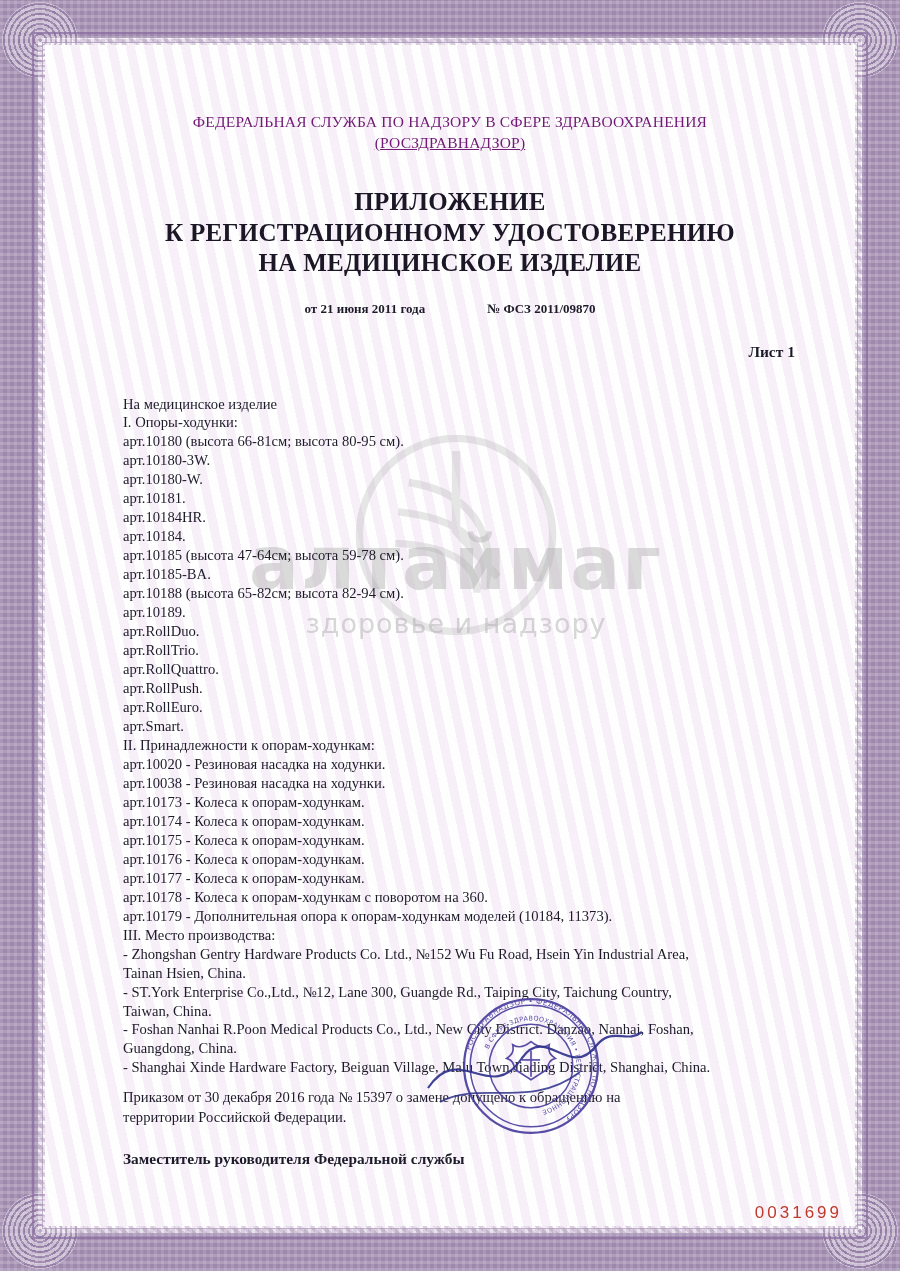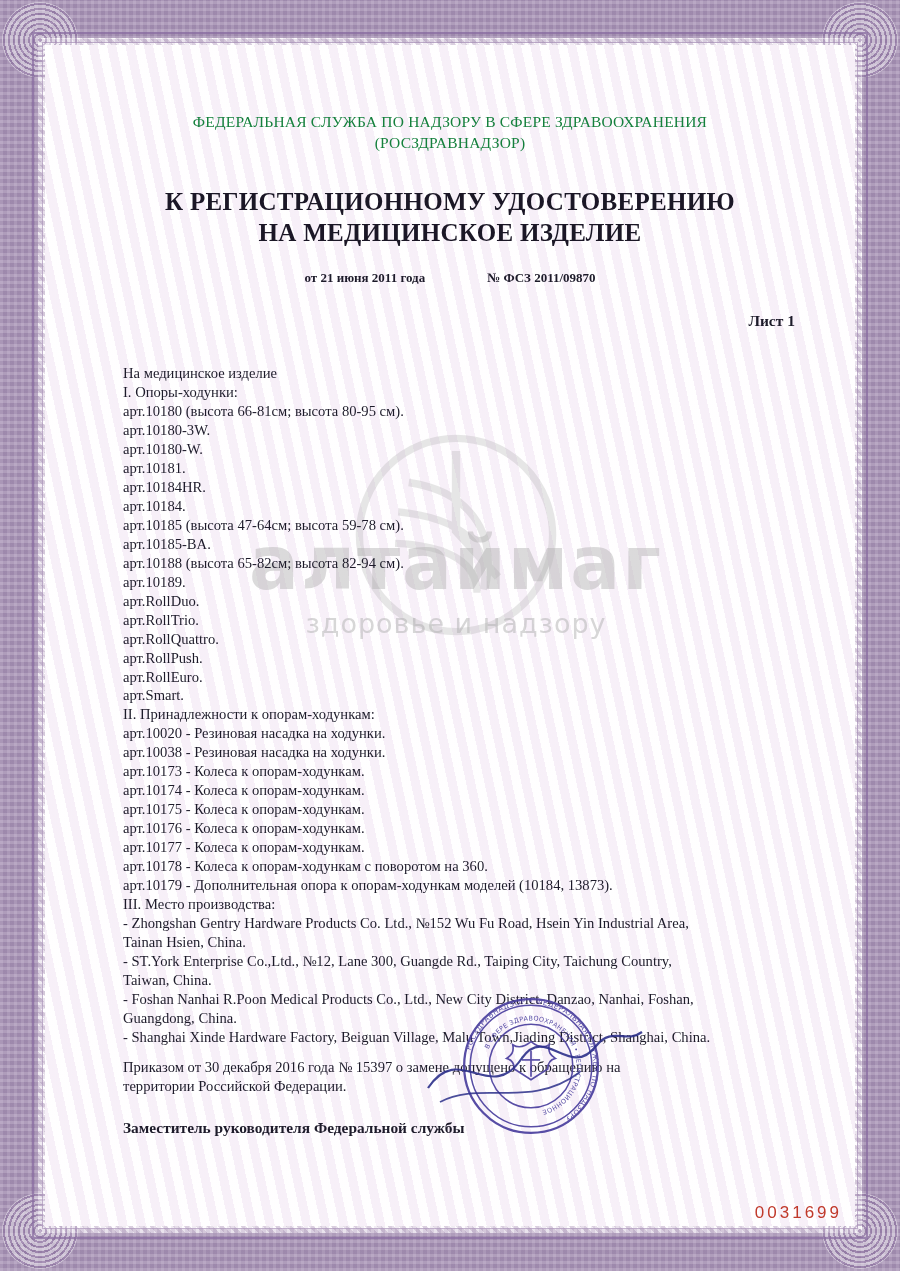--- a/index.html
+++ b/index.html
@@ -115,23 +115,23 @@
     position: absolute;
     left: 45px; top: 45px;
     width: 810px; height: 1181px;
     color: #1d1b2a;
   }
   .org {
     text-align: center;
     margin-top: 68px;
     font-size: 15.5px;
     letter-spacing: 0.2px;
-    color: #15803d;
-  }
-  .org .line2 { margin-top: 3px; }
+    color: #701a75;
+  }
+  .org .line2 { margin-top: 3px; text-decoration: underline; }
 
   .title {
     text-align: center;
     margin-top: 35px;
     font-weight: bold;
     font-size: 25px;
     line-height: 1.22;
     color: #1b1726;
     letter-spacing: 0.3px;
   }
@@ -249,20 +249,21 @@
   </div>
 
   <div class="content">
 
     <div class="org">
       <div class="line1">ФЕДЕРАЛЬНАЯ СЛУЖБА ПО НАДЗОРУ В СФЕРЕ ЗДРАВООХРАНЕНИЯ</div>
       <div class="line2">(РОСЗДРАВНАДЗОР)</div>
     </div>
 
     <div class="title">
+      <div>ПРИЛОЖЕНИЕ</div>
       <div>К РЕГИСТРАЦИОННОМУ УДОСТОВЕРЕНИЮ</div>
       <div>НА МЕДИЦИНСКОЕ ИЗДЕЛИЕ</div>
     </div>
 
     <div class="datenum">
       <div>от  21 июня 2011 года</div>
       <div>№  ФСЗ 2011/09870</div>
     </div>
 
     <div class="sheet">Лист  1</div>
@@ -289,21 +290,21 @@
           <div class="ln">арт.Smart.</div>
           <div class="ln">II. Принадлежности к опорам-ходункам:</div>
           <div class="ln">арт.10020 - Резиновая насадка на ходунки.</div>
           <div class="ln">арт.10038 - Резиновая насадка на ходунки.</div>
           <div class="ln">арт.10173 - Колеса к опорам-ходункам.</div>
           <div class="ln">арт.10174 - Колеса к опорам-ходункам.</div>
           <div class="ln">арт.10175 - Колеса к опорам-ходункам.</div>
           <div class="ln">арт.10176 - Колеса к опорам-ходункам.</div>
           <div class="ln">арт.10177 - Колеса к опорам-ходункам.</div>
           <div class="ln">арт.10178 - Колеса к опорам-ходункам с поворотом на 360.</div>
-          <div class="ln">арт.10179 - Дополнительная опора к опорам-ходункам моделей (10184, 13873).</div>
+          <div class="ln">арт.10179 - Дополнительная опора к опорам-ходункам моделей (10184, 11373).</div>
           <div class="ln">III. Место производства:</div>
           <div class="ln">- Zhongshan Gentry Hardware Products Co. Ltd., №152 Wu Fu Road, Hsein Yin Industrial Area,</div>
           <div class="ln">Tainan Hsien, China.</div>
           <div class="ln">- ST.York Enterprise Co.,Ltd., №12, Lane 300, Guangde Rd., Taiping City, Taichung Country,</div>
           <div class="ln">Taiwan, China.</div>
           <div class="ln">- Foshan Nanhai R.Poon Medical Products Co., Ltd., New City District. Danzao, Nanhai, Foshan,</div>
           <div class="ln">Guangdong, China.</div>
           <div class="ln">- Shanghai Xinde Hardware Factory, Beiguan Village, Malu Town,Jiading District, Shanghai, China.</div>
         </div>
     </div>

